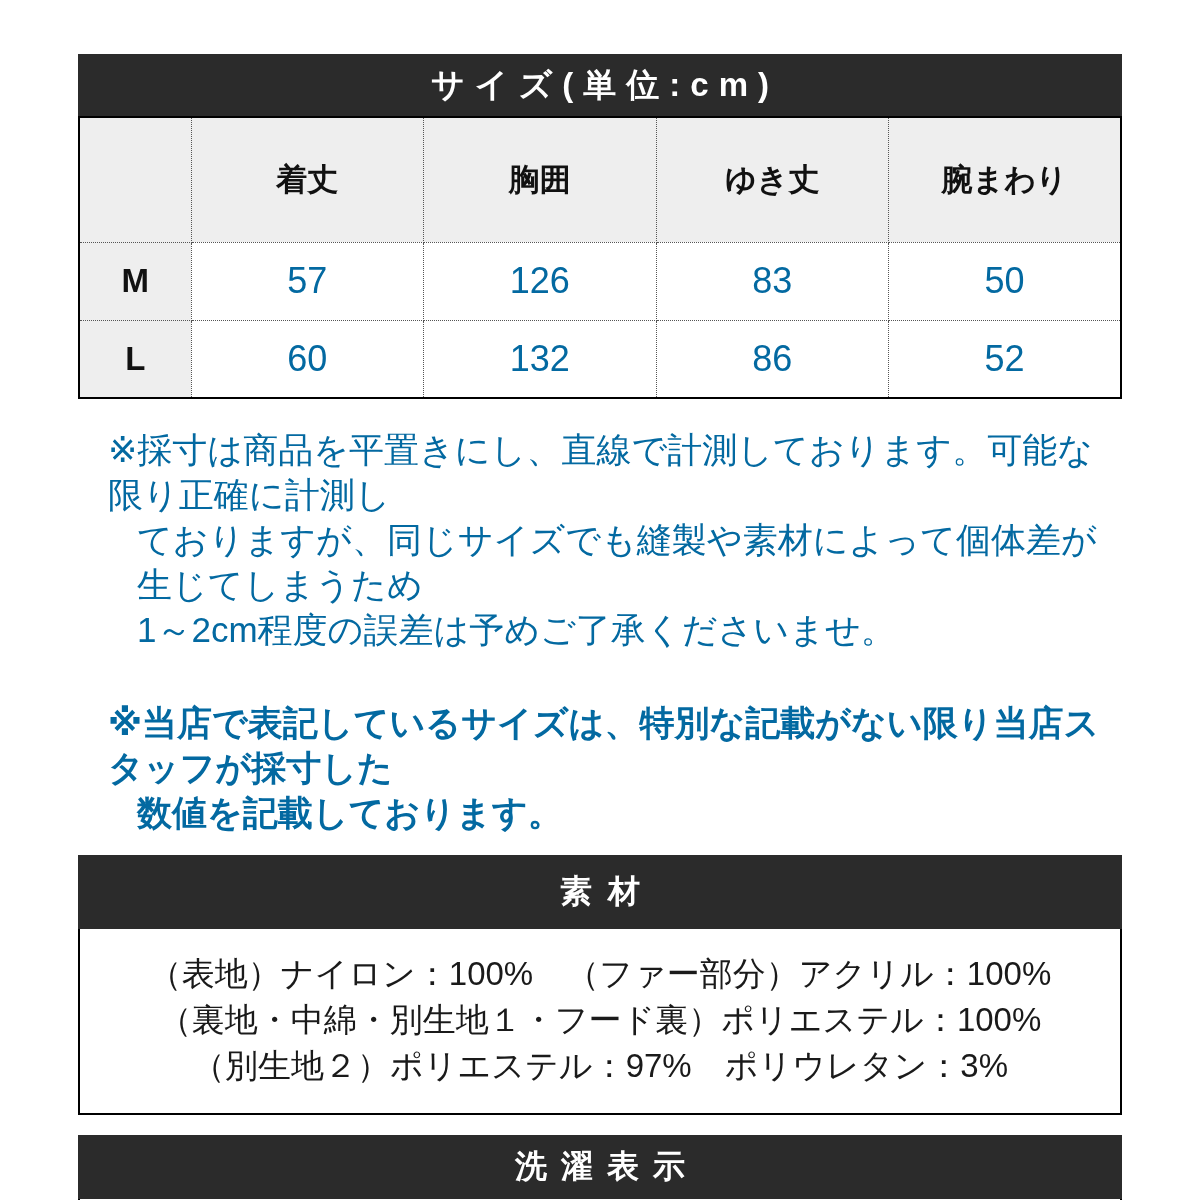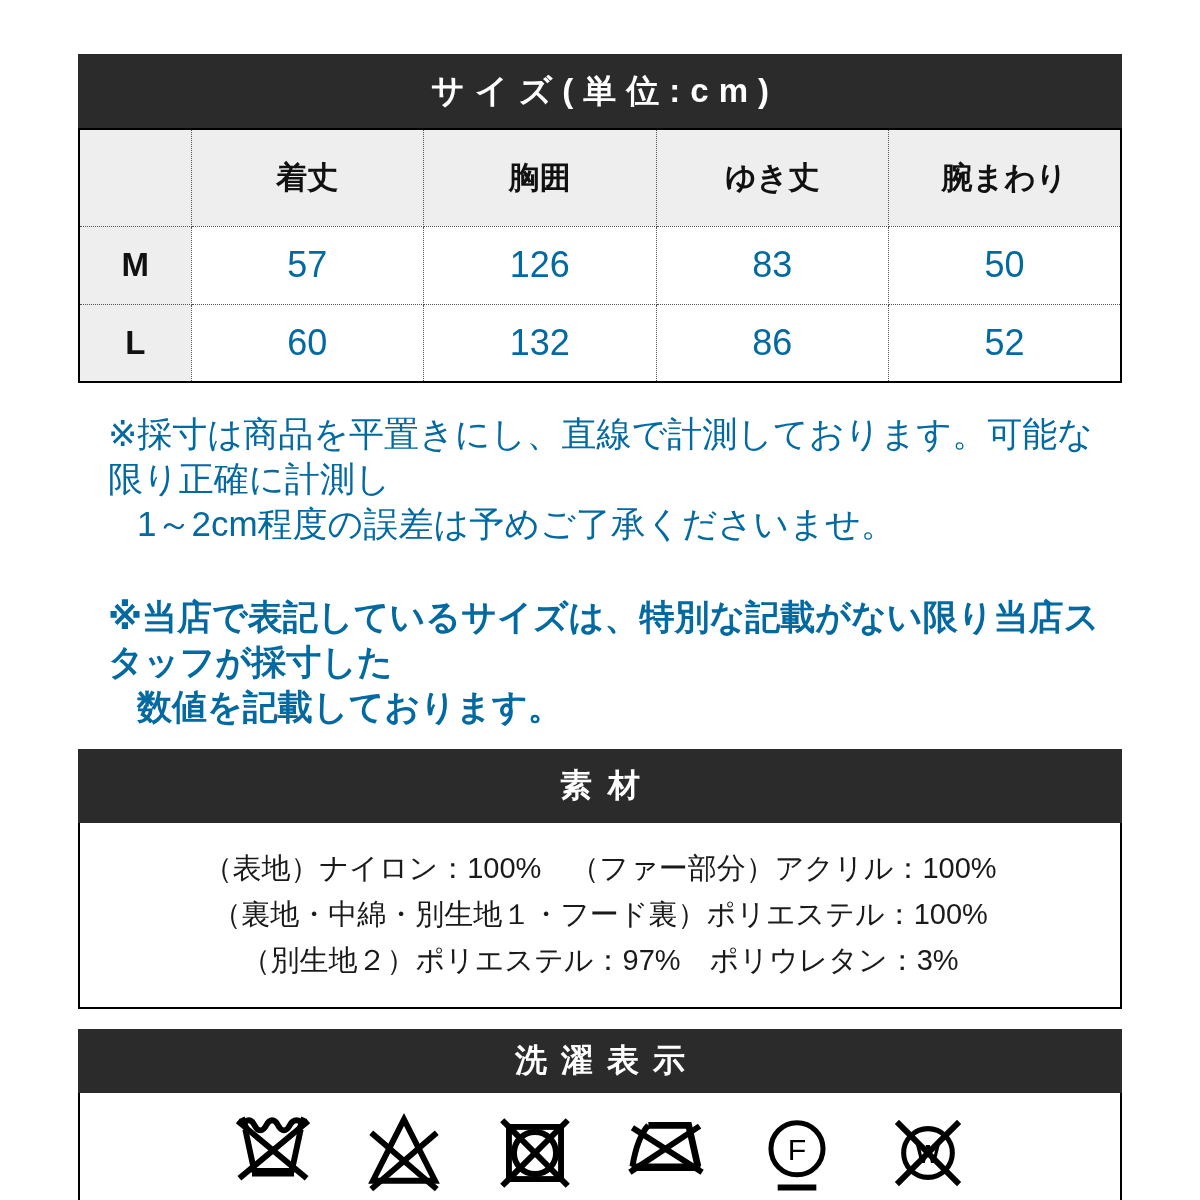--- a/index.html
+++ b/index.html
@@ -9,47 +9,47 @@
     color:#111;
     overflow:hidden;
   }
   .content { padding: 54px 78px 0 78px; }
 
   
   .bar {
     background:#2b2b2b; color:#fff; font-weight:bold;
     display:flex; align-items:center; justify-content:center;
   }
-  .size-title-bar { height:74px; font-size:33px; letter-spacing:10px; padding-left:10px; }
+  .size-title-bar { height:62px; font-size:33px; letter-spacing:10px; padding-left:10px; }
 
   table.size-table {
     width:100%; border-collapse:collapse; table-layout:fixed;
     border:2px solid #000;
   }
   table.size-table th, table.size-table td {
     border:1px dotted #555; text-align:center; vertical-align:middle;
   }
-  table.size-table thead tr { height:97px; }
+  table.size-table thead tr { height:125px; }
   table.size-table thead th { background:#eeeeee; font-size:31px; font-weight:bold; }
   table.size-table tbody tr { height:78px; }
   table.size-table tbody th { background:#eeeeee; font-size:33px; font-weight:bold; }
   table.size-table tbody td { background:#fff; font-size:36px; font-weight:400; color:#0369a1; }
 
   
   .notes { margin-top:28px; padding-left:30px; font-size:35px; color:#0369a1; }
   .note { line-height:45px; margin-bottom:48px; }
   .note:last-child { margin-bottom:20px;font-weight:bold; }
   .note-line.cont { padding-left:29px; }
 
   
   .material-bar { height:74px; font-size:32px; letter-spacing:16px; padding-left:16px; }
   .material-body {
     border:2px solid #000; border-top:none;
     padding:22px 0 24px 0;
-    text-align:center; font-size:29px; line-height:46px; color:#1a1a1a;
+    text-align:center; font-size:33px; line-height:46px; color:#1a1a1a;
   }
 
   
   .laundry-section { margin-top:20px; }
   .laundry-bar { height:64px; font-size:32px; letter-spacing:14px; padding-left:14px;font-family:Liberation Serif, serif; }
   .laundry-body {
     border:2px solid #000; border-top:none;
     height:122px;
     display:flex; align-items:center; justify-content:center; gap:47px;
   }
@@ -95,20 +95,21 @@
             <td>86</td>
             <td>52</td>
           </tr>
         </tbody>
     </table>
   </section>
 
   <div class="notes">
       <div class="note">
         <div class="note-line">※採寸は商品を平置きにし、直線で計測しております。可能な限り正確に計測し</div>
+        <div class="note-line cont">ておりますが、同じサイズでも縫製や素材によって個体差が生じてしまうため</div>
         <div class="note-line cont">1～2cm程度の誤差は予めご了承くださいませ。</div>
       </div>
       <div class="note">
         <div class="note-line">※当店で表記しているサイズは、特別な記載がない限り当店スタッフが採寸した</div>
         <div class="note-line cont">数値を記載しております。</div>
       </div>
     </div>
 
   <section>
     <div class="bar material-bar">素材</div>

